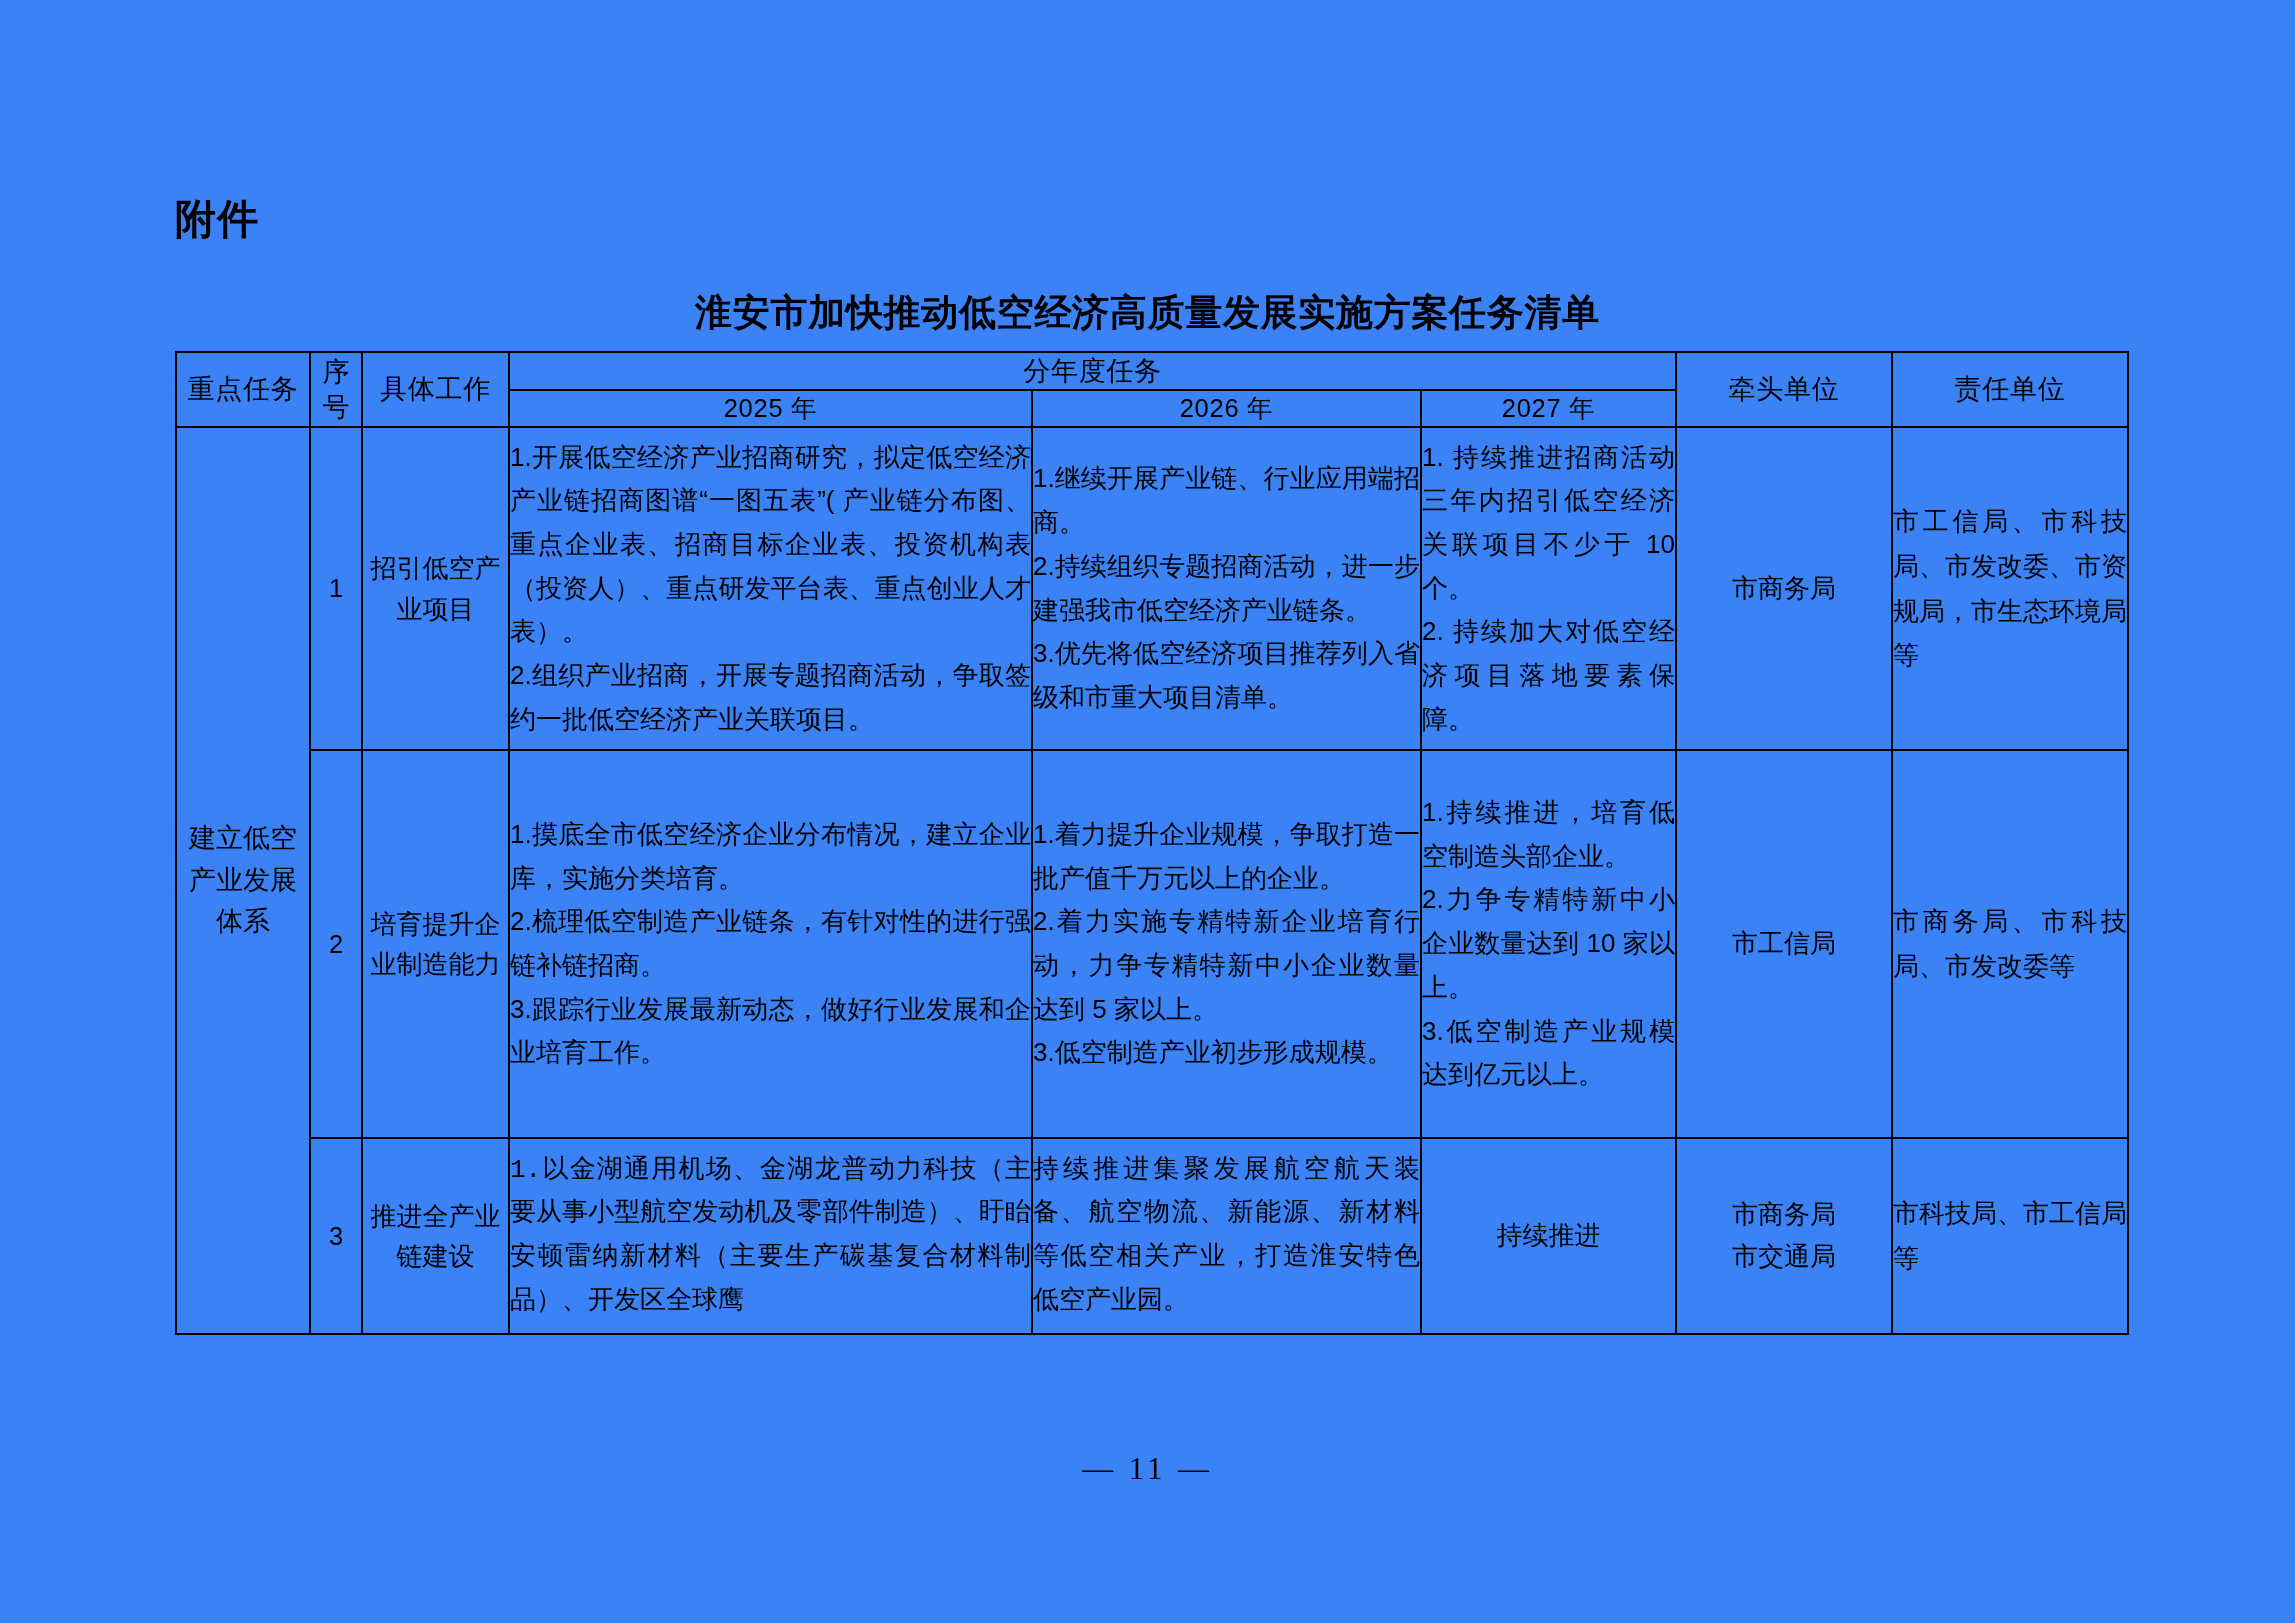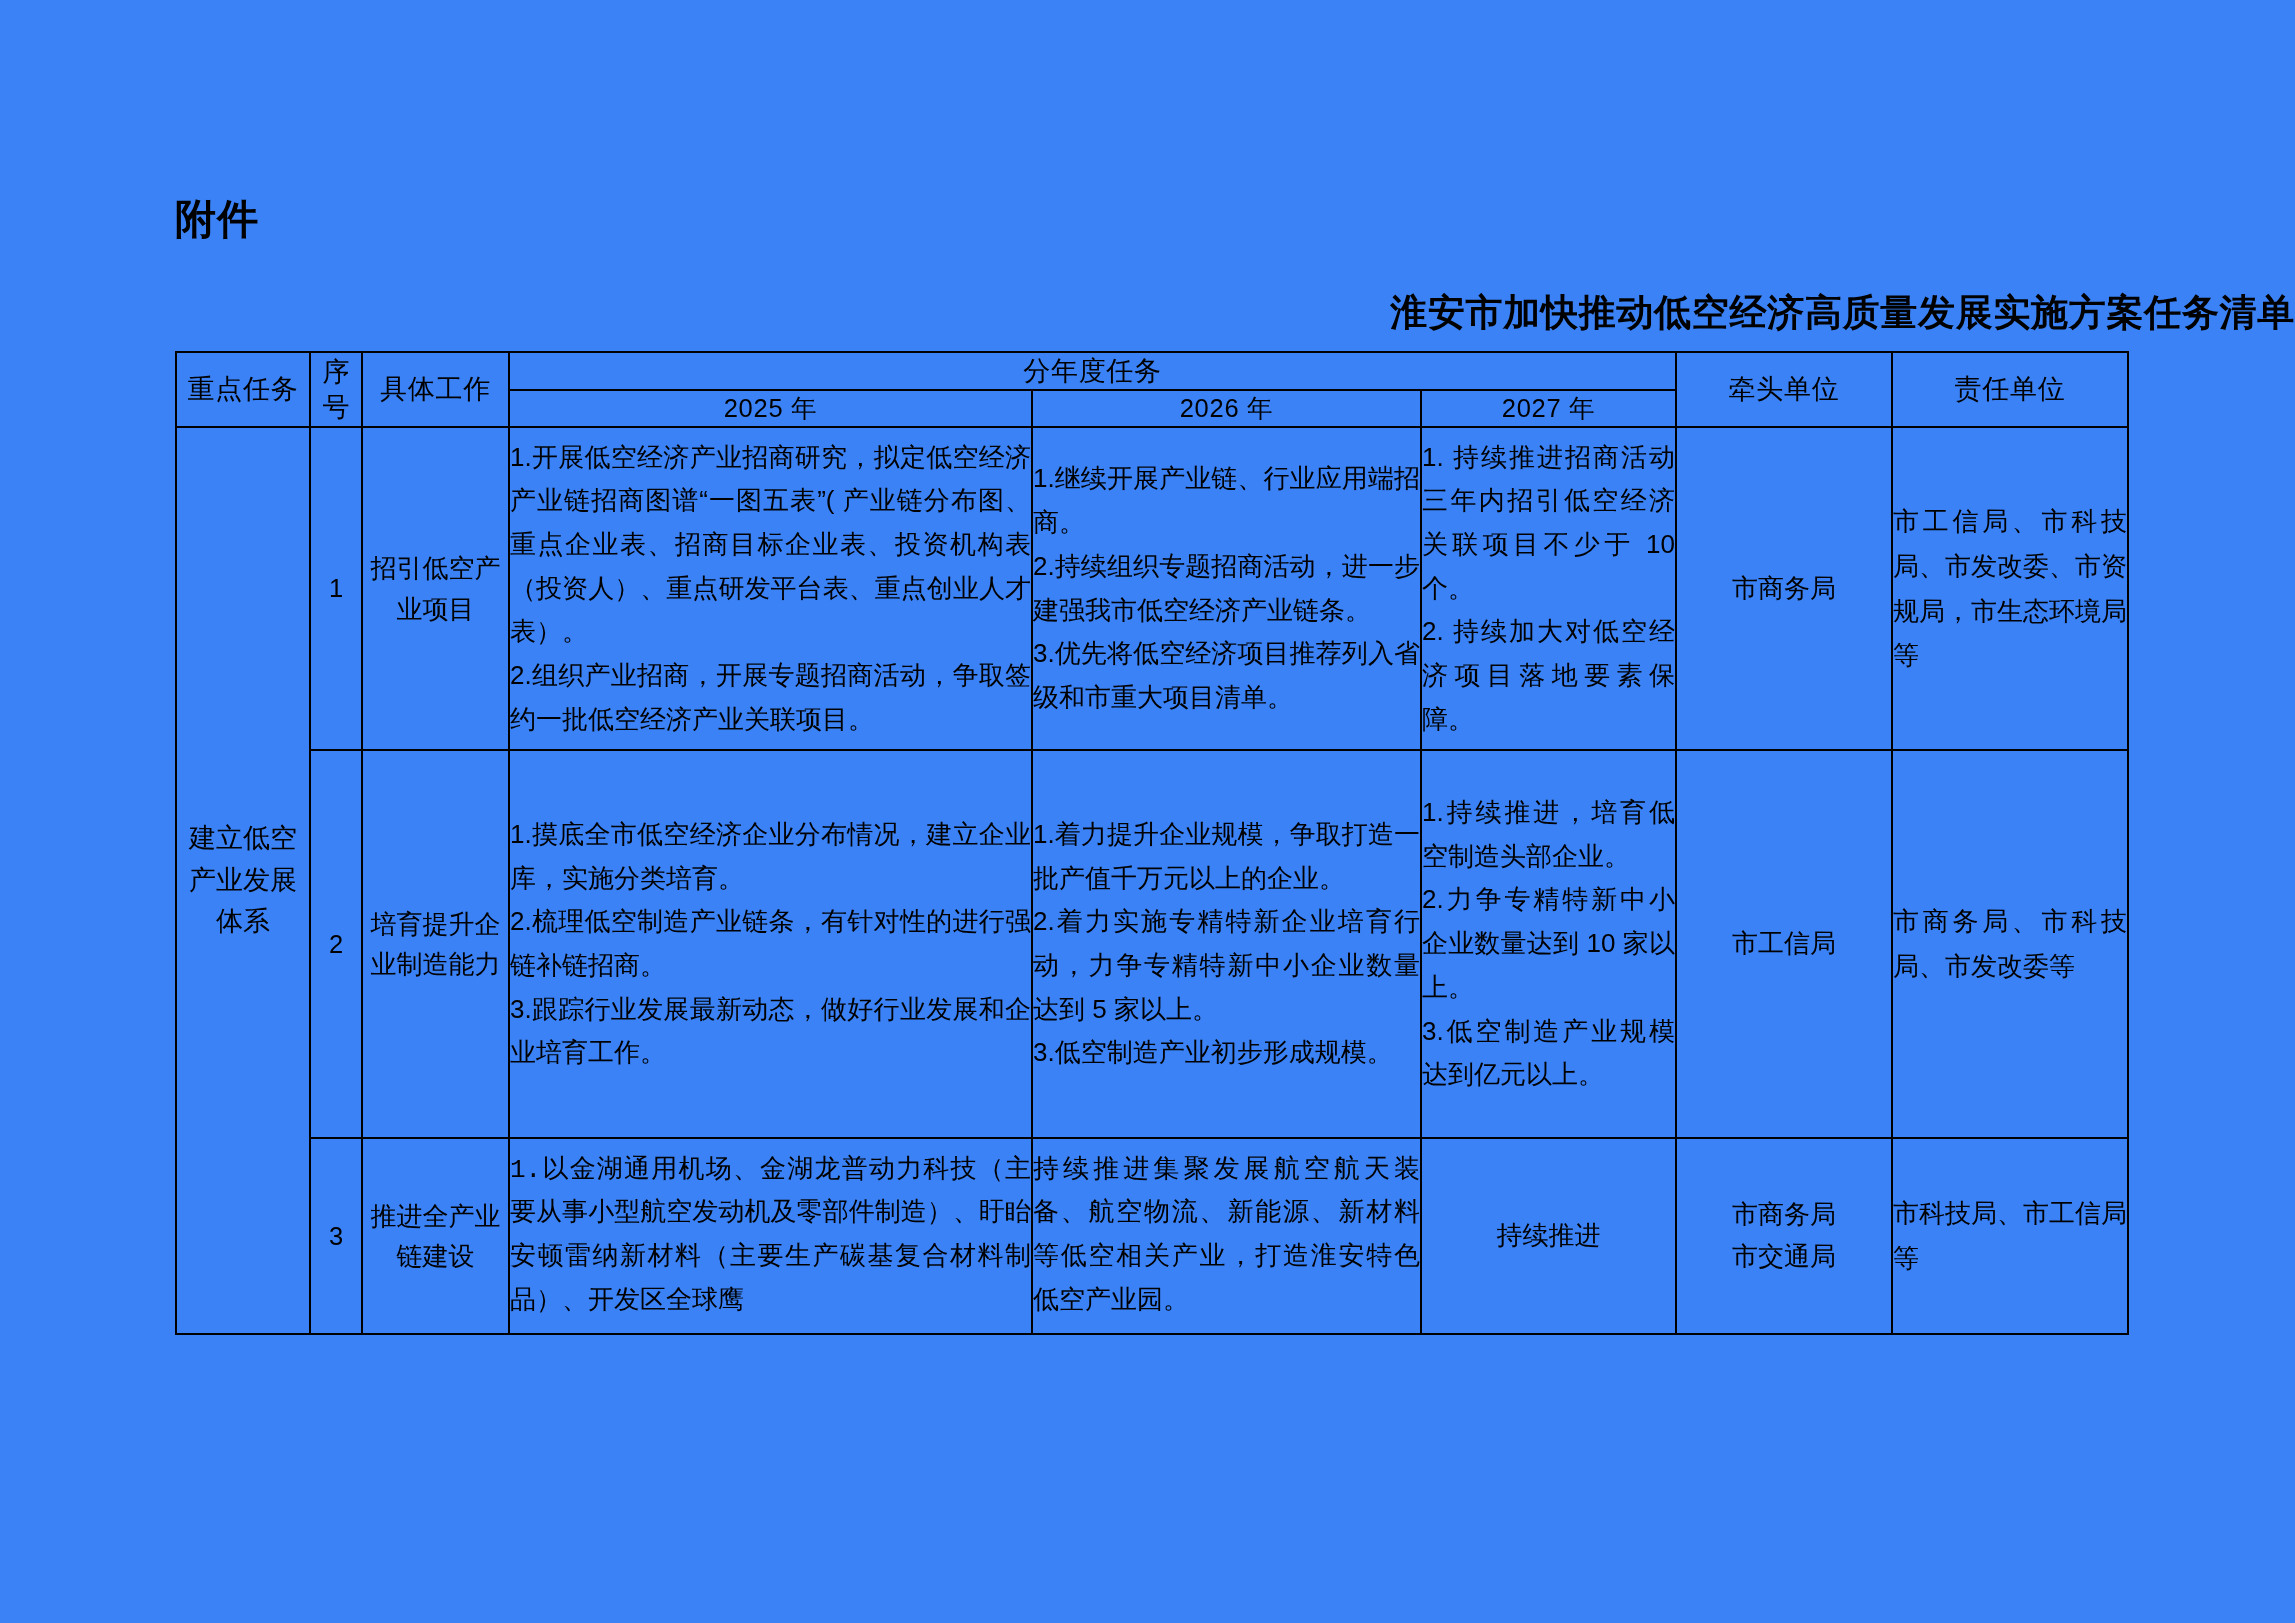--- a/index.html
+++ b/index.html
@@ -32,21 +32,21 @@
     letter-spacing: 1.3px;
     line-height: 1.15;
     white-space: nowrap;
   }
 
   .doc-title {
     position: absolute;
     left: 0;
     top: 288px;
     width: 2295px;
-    text-align: right;
+    text-align: center;
     font-size: 37px;
     font-weight: 700;
     letter-spacing: 0.7px;
     white-space: nowrap;
   }
 
   .table-wrap {
     position: absolute;
     left: 175px;
     top: 351px;
@@ -252,15 +252,16 @@
           <td class="cell-center">
               <div>市商务局</div>
               <div>市交通局</div>
             </td>
           <td class="cell-units">市科技局、市工信局等</td>
         </tr>
       </tbody>
     </table>
   </div>
 
+  <div class="page-number">— 11 —</div>
 
 </div>
 
 
 </body></html>

